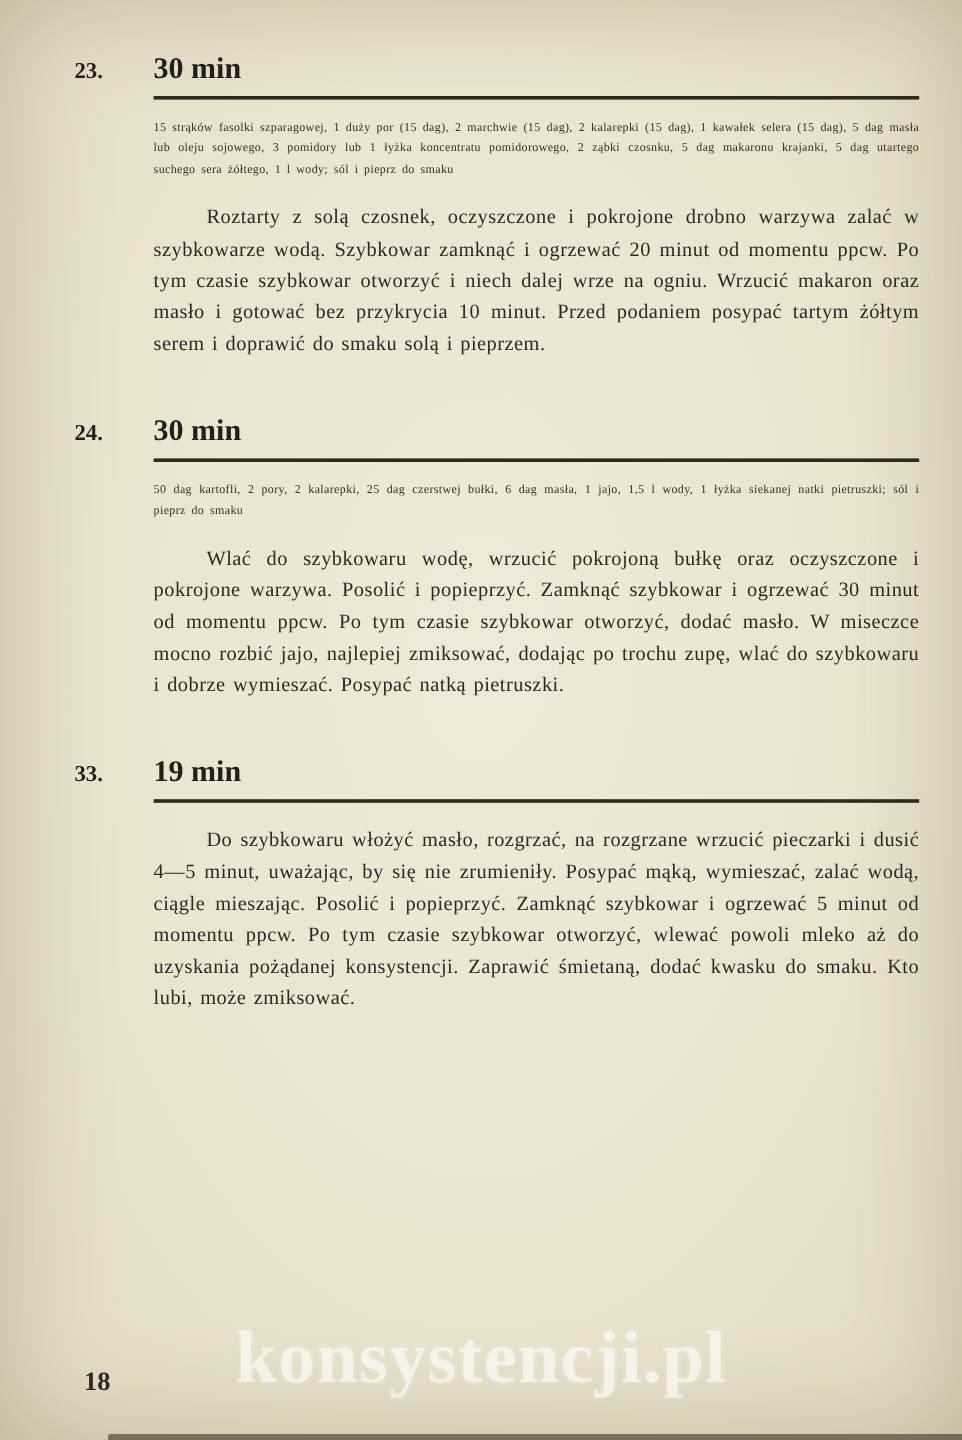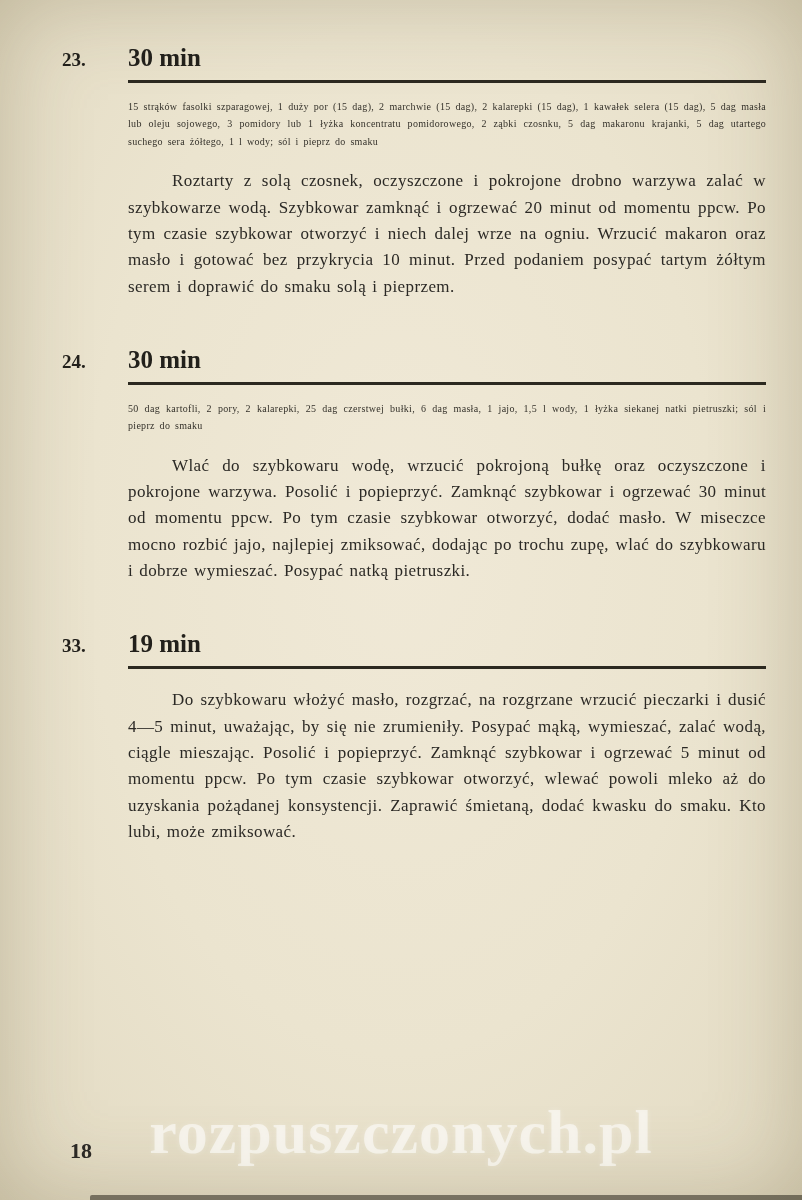--- a/index.html
+++ b/index.html
@@ -156,17 +156,17 @@
         <div class="rule"></div>
       </div>
     </header>
     <div class="recipe-body">
       <div class="body-text">
         <p>Do szybkowaru włożyć masło, rozgrzać, na rozgrzane wrzucić pieczarki i dusić 4—5 minut, uważając, by się nie zrumieniły. Posypać mąką, wymieszać, zalać wodą, ciągle mieszając. Posolić i popieprzyć. Zamknąć szybkowar i ogrzewać 5 minut od momentu ppcw. Po tym czasie szybkowar otworzyć, wlewać powoli mleko aż do uzyskania pożądanej konsystencji. Zaprawić śmietaną, dodać kwasku do smaku. Kto lubi, może zmiksować.</p>
       </div>
     </div>
   </section>
 
-  <div class="watermark">rozpuszczonych.pl</div>
+  <div class="watermark">konsystencji.pl</div>
   <div class="page-number">18</div>
   <div class="scan-edge-bottom"></div>
 
 </div>
 
 </body></html>

